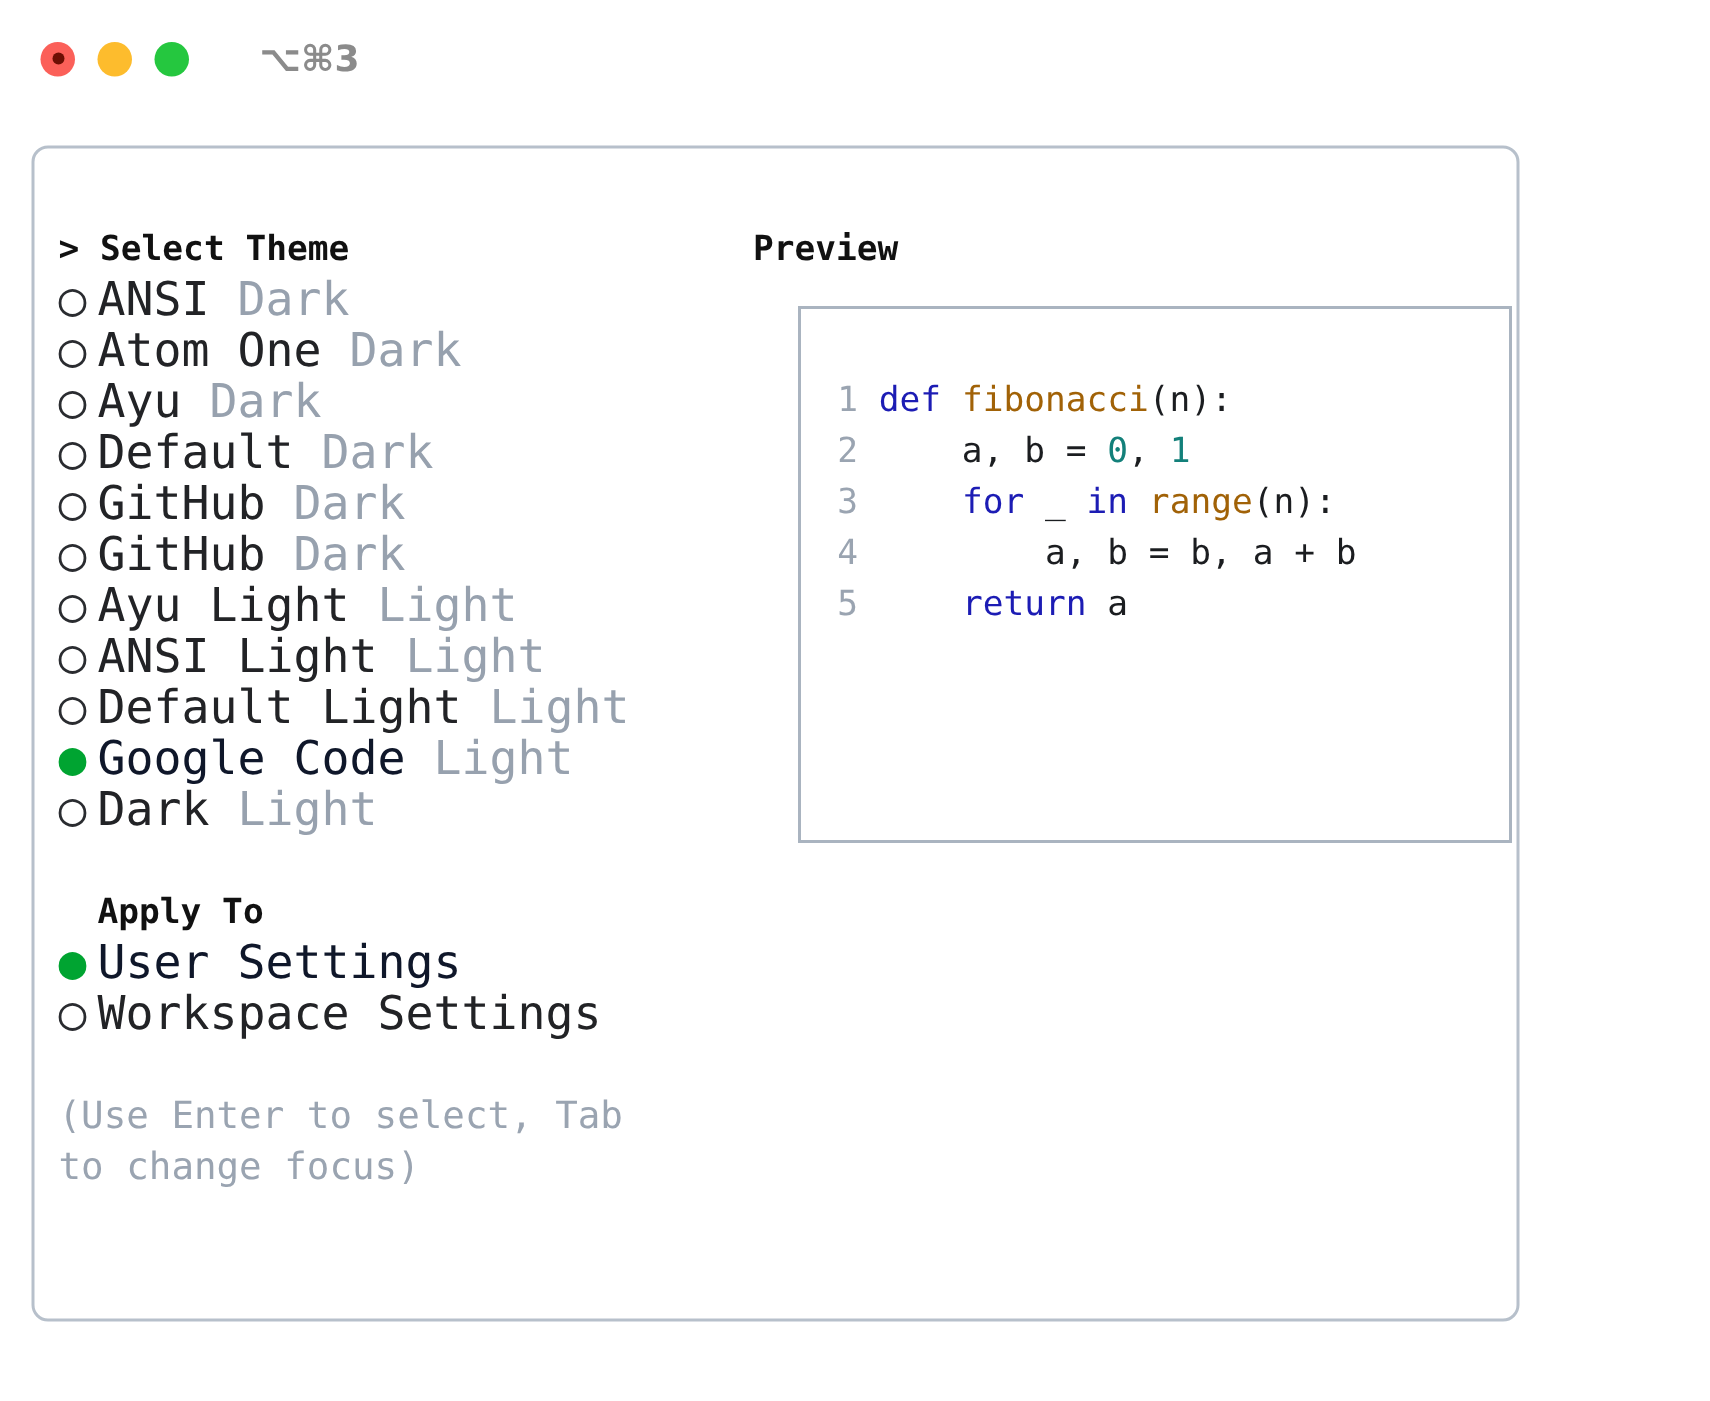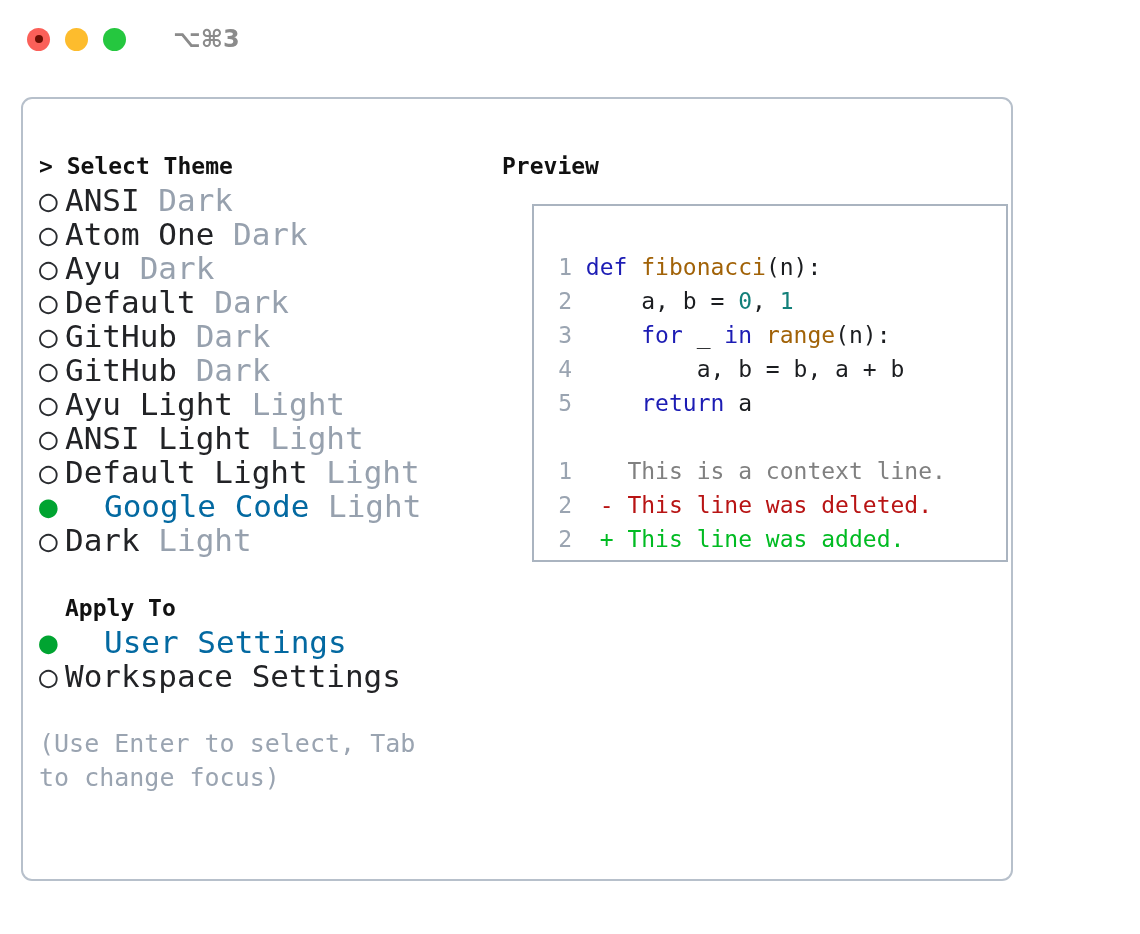--- a/index.html
+++ b/index.html
@@ -113,21 +113,21 @@
     line-height: 34px;
     color: #222326;
     white-space: pre;
   }
   .marker {
     display: inline-block;
     width: 26px;
     color: #2a2c30;
   }
   .marker.on { color: #00a431; }
-  .opt-row.selected .opt-label { color: #0369a1; margin-left: 39px; }
+  .opt-row.selected .opt-label { color: #0f172a; }
   .opt-label { color: #222326; }
   .opt-variant { color: #97a1ae; }
 
   .spacer-row { height: 34px; }
 
   .hint-text {
     font-size: 25px;
     line-height: 34px;
     color: #9aa4b1;
     width: 410px;
@@ -226,23 +226,18 @@
       <div id="preview-box">
         <div id="code-area">
           <div id="code-lines">
               <div class="code-line"><span class="lineno">1</span> <span class="kw">def</span><span class="pln"> </span><span class="fn">fibonacci</span><span class="pln">(n):</span></div>
               <div class="code-line"><span class="lineno">2</span> <span class="pln">    a, b = </span><span class="num">0</span><span class="pln">, </span><span class="num">1</span></div>
               <div class="code-line"><span class="lineno">3</span> <span class="pln">    </span><span class="kw">for</span><span class="pln"> _ </span><span class="kw">in</span><span class="pln"> </span><span class="fn">range</span><span class="pln">(n):</span></div>
               <div class="code-line"><span class="lineno">4</span> <span class="pln">        a, b = b, a + b</span></div>
               <div class="code-line"><span class="lineno">5</span> <span class="pln">    </span><span class="kw">return</span><span class="pln"> a</span></div>
             </div>
           <div class="diff-gap"></div>
-          <div id="diff-lines">
-              <div class="code-line"><span class="lineno">1</span>  <span class="ctx">  This is a context line.</span></div>
-              <div class="code-line"><span class="lineno">2</span>  <span class="del">- This line was deleted.</span></div>
-              <div class="code-line"><span class="lineno">2</span>  <span class="add">+ This line was added.</span></div>
-            </div>
         </div>
       </div>
     </div>
 
   </div>
 </div>
 
 </body></html>

